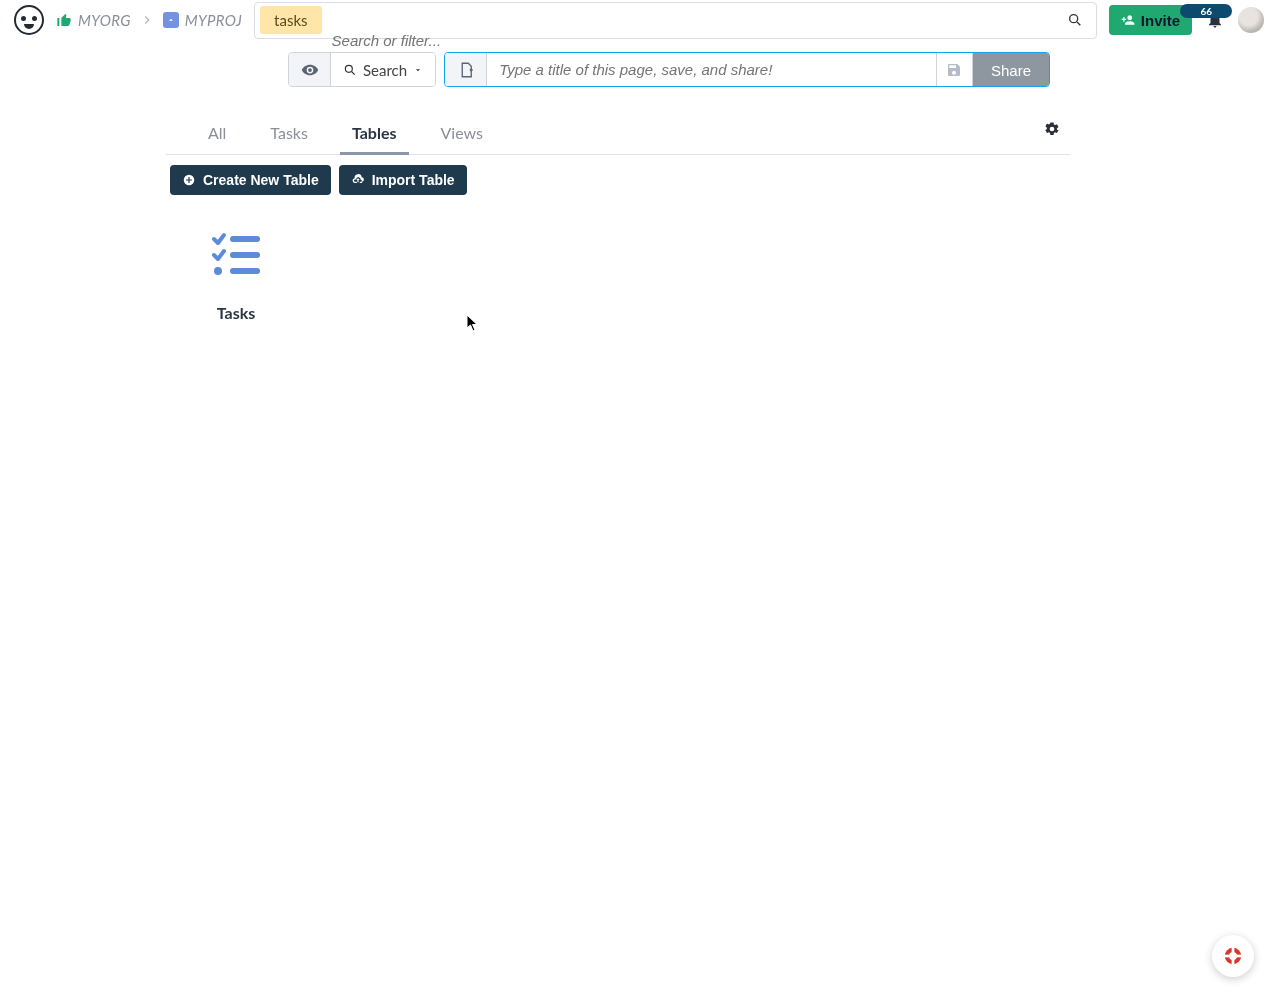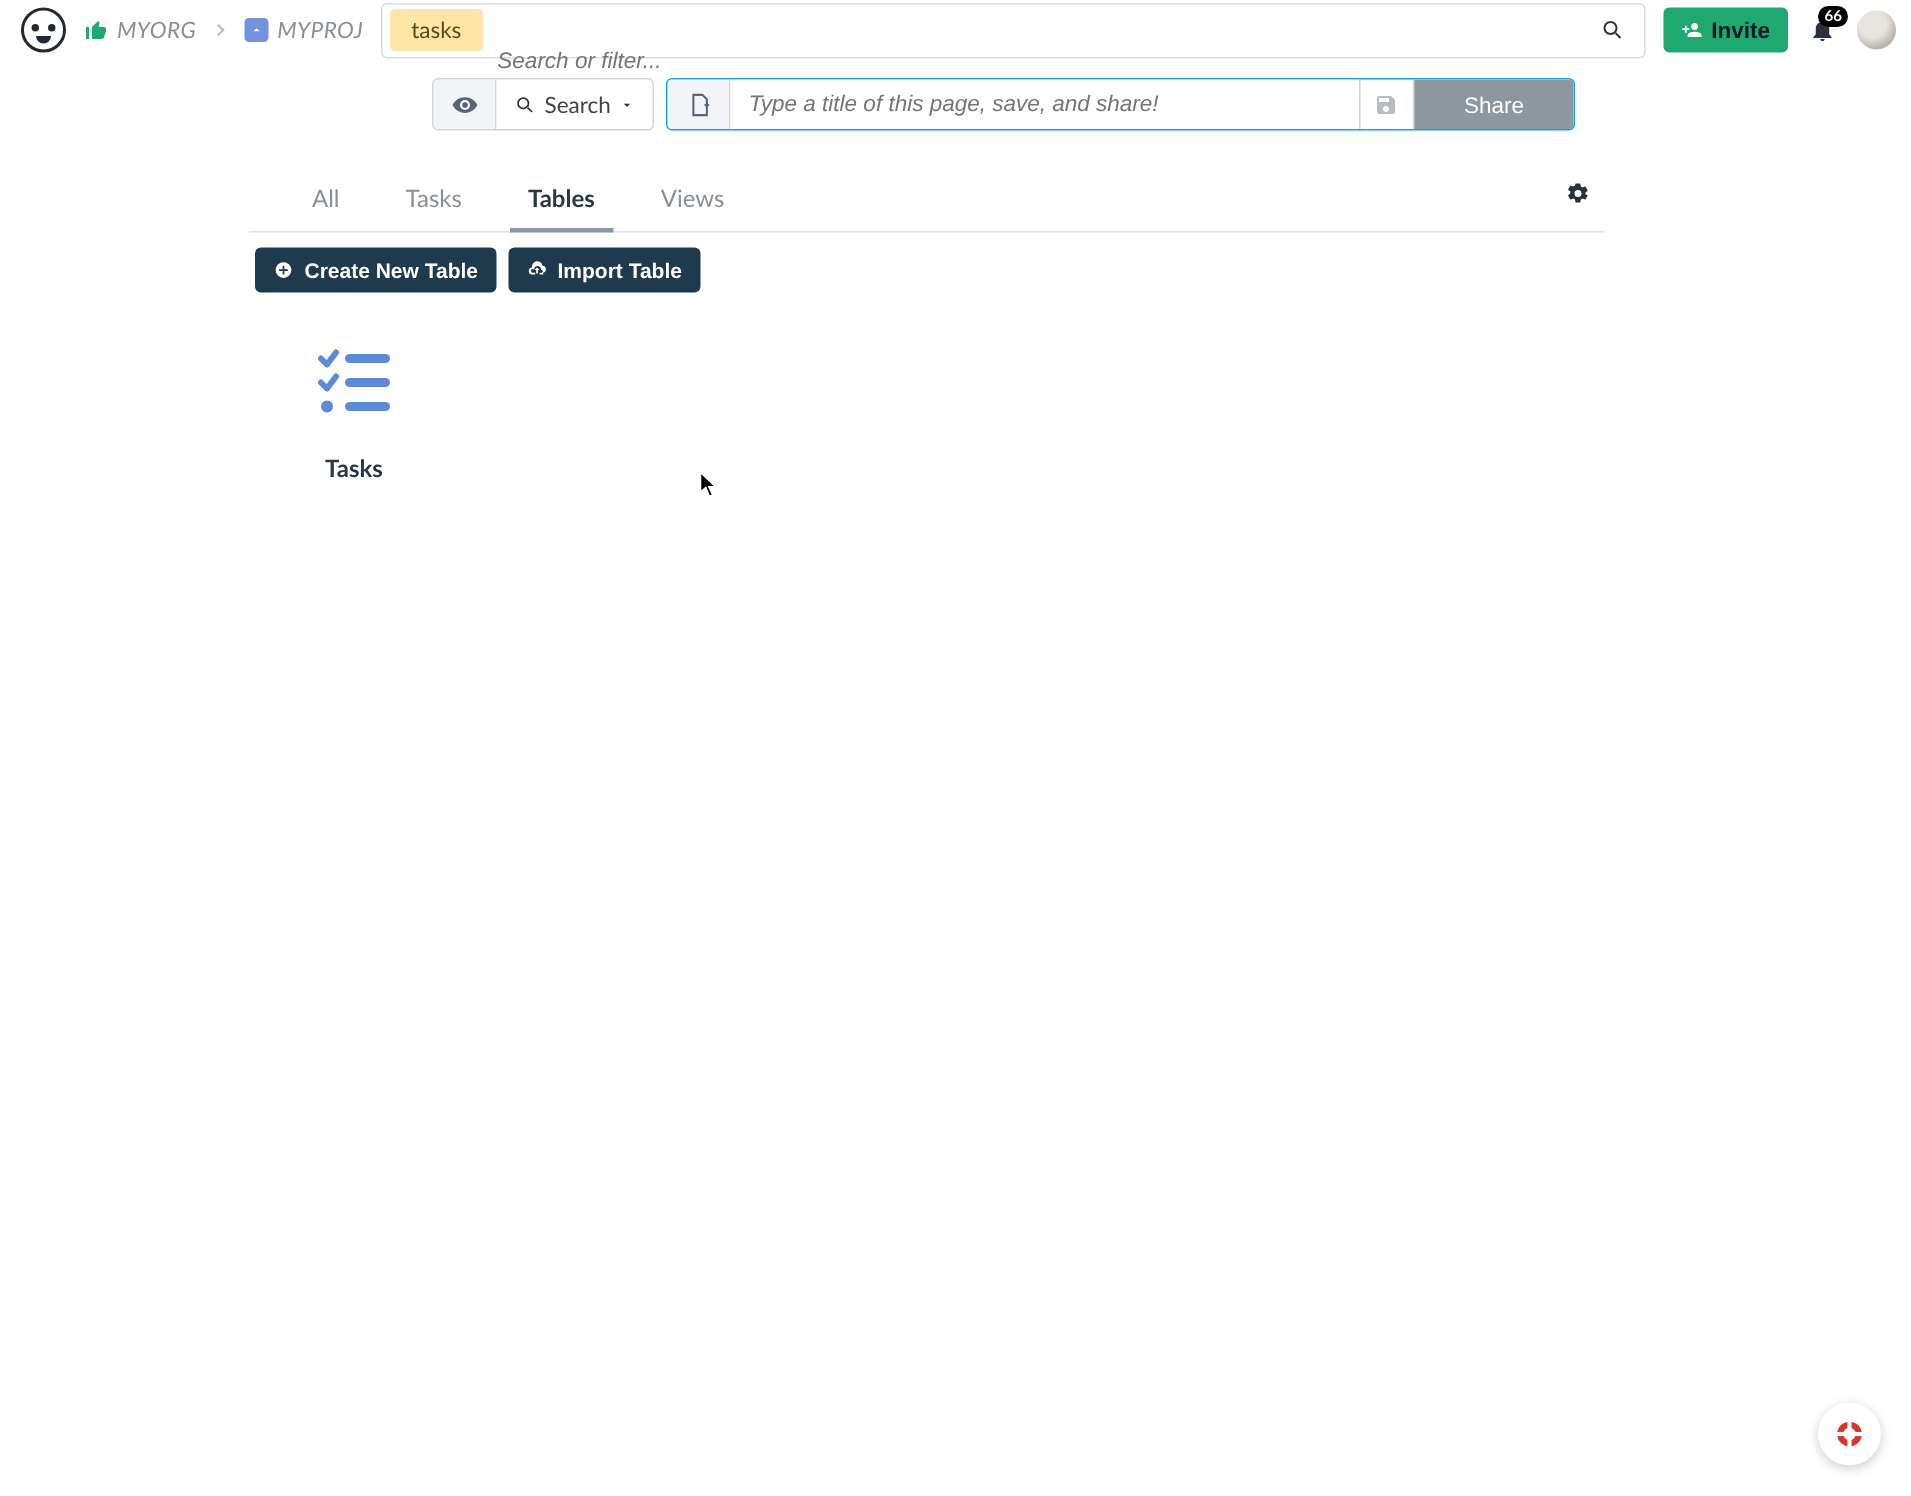--- a/index.html
+++ b/index.html
@@ -64,37 +64,37 @@
     margin-top:40px;
   }
   .search-glass { width:30px; display:flex; justify-content:center; color:#555;}
 
   .invite-btn {
     background:#1fa971; border:none; color:#0f172a; font-weight:600; font-size:15px;
     height:30px; padding:0 12px; border-radius:4px; display:flex; align-items:center; gap:6px; cursor:pointer;
   }
   .bell { position:relative; width:22px; height:24px; display:flex; align-items:center; justify-content:center; cursor:pointer;}
   .bell svg { width:18px; height:18px; fill:#2b313b;}
-  .bell .badge { position:absolute; top:-4px; right:-6px; background:#000000; color:#fff; font-size:10px; font-weight:700; padding:1px 4px; border-radius:8px;}
+  .bell .badge { position:absolute; top:-4px; right:-6px; background:#0c4a6e; color:#fff; font-size:10px; font-weight:700; padding:1px 20px; border-radius:8px;}
   .avatar { width:26px; height:26px; border-radius:50%; background: radial-gradient(circle at 40% 35%, #e7e3de 0 40%, #b9b4ae 70%); cursor:pointer;}
 
   
   .second-row {
     display:flex; align-items:center; gap:8px;
     margin-left:288px; margin-top:12px; width:762px;
   }
   .btn-group { display:flex; border:1px solid #cfd3da; border-radius:4px; overflow:hidden; height:35px;}
   .btn-group > * { display:flex; align-items:center; justify-content:center; background:#fff;text-align:right;}
   .eye-btn { width:42px; background:#f2f4f7; border-right:1px solid #cfd3da; cursor:pointer;}
   .search-drop { padding:0 12px; gap:6px; cursor:pointer; font-size:15px; color:#444;}
   .page-group { display:flex; border:1px solid #0ea5e9; border-radius:4px; overflow:hidden; height:35px; flex:1;}
   .bookmark-btn { width:42px; background:#f2f4f7; border-right:1px solid #cfd3da; display:flex; align-items:center; justify-content:center; cursor:pointer;}
   .title-input { flex:1; border:none; outline:none; padding:0 12px; font-size:15px; font-style:italic; color:#999;}
   .save-icon-btn { width:36px; border-left:1px solid #cfd3da; display:flex; align-items:center; justify-content:center; color:#b6bcc5; cursor:pointer;}
-  .share-btn { background:#8e969f; color:#fff; border:none; padding:0 33px; font-size:15px; height:35px; border-left:1px solid #cfd3da; cursor:pointer;}
+  .share-btn { background:#8e969f; color:#fff; border:none; padding:0 18px; font-size:15px; height:35px; border-left:1px solid #cfd3da; cursor:pointer;}
 
   
   .tabs-wrap { position:relative; margin:26px 0 0 0; border-bottom:1px solid #e0e3e8; width:904px; margin-left:166px; display:flex; align-items:center;}
   .tabs { display:flex; gap:0; padding-left:20px;}
   .tab { padding:10px 22px 12px 22px; font-size:16px; color:#8a8f99; cursor:pointer; position:relative;}
   .tab.active { color:#2b3645; font-weight:700;}
   .tab.active::after { content:""; position:absolute; left:10px; right:10px; bottom:-1px; height:3px; background:#8b97a6;}
   .gear { position:absolute; right:10px; top:8px; color:#333; cursor:pointer;}
 
   

